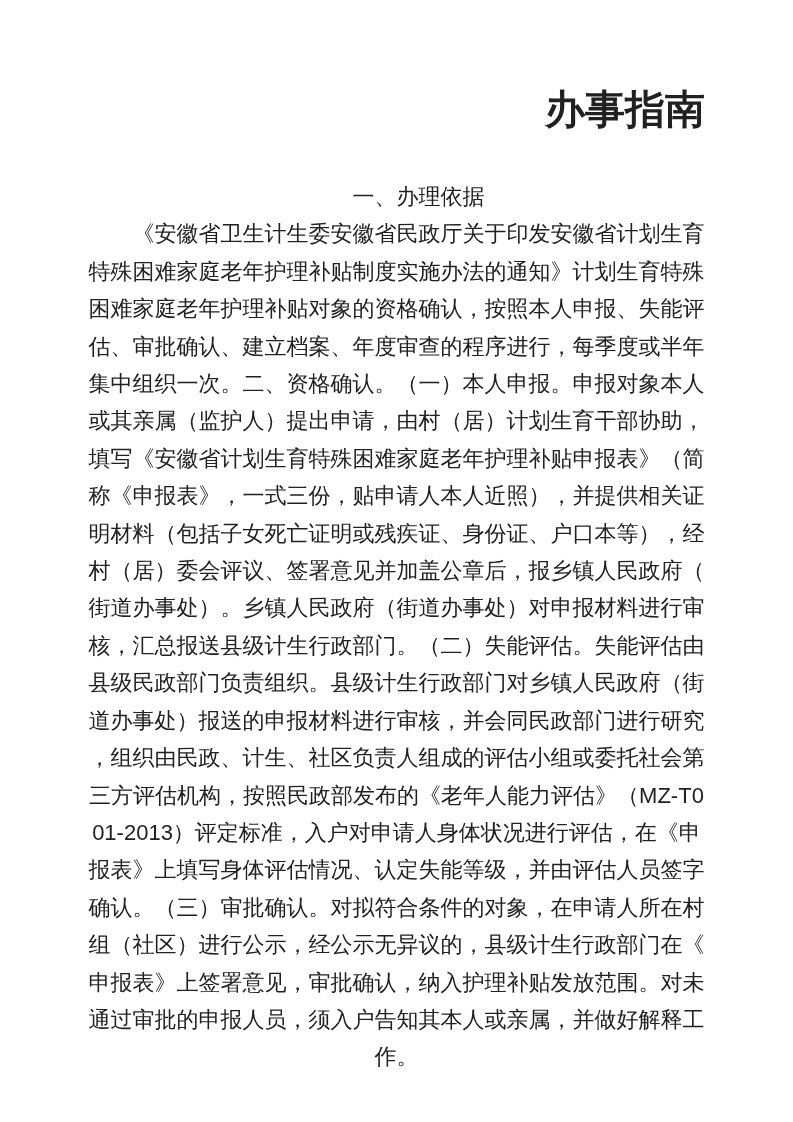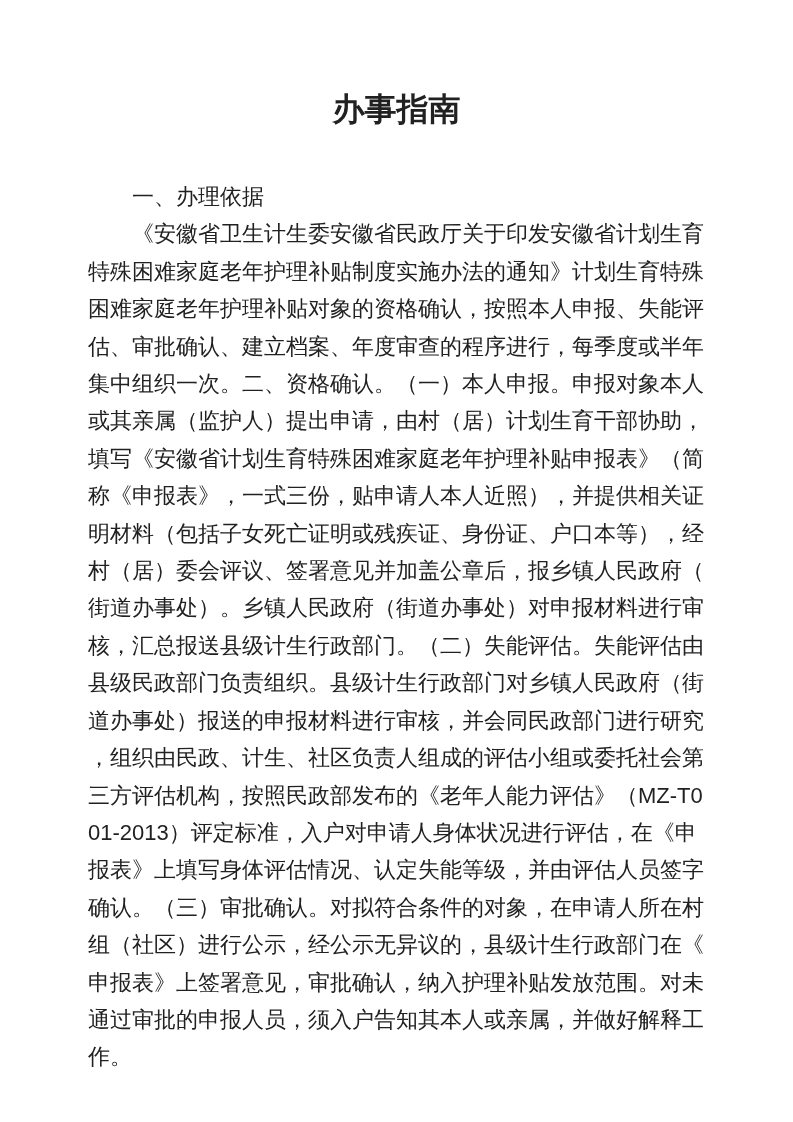--- a/index.html
+++ b/index.html
@@ -16,31 +16,31 @@
   .page {
     box-sizing: border-box;
     width: 793px;
     height: 1122px;
     padding: 88px 88px 0 88px;
     background: #ffffff;
     overflow: hidden;
   }
   .doc-title {
     margin: 0 0 48px 0;
-    font-size: 32px;
+    font-size: 40px;
     line-height: 42px;
     font-weight: 700;
-    text-align: center;
+    text-align: right;
   }
   .para {
     margin: 0;
     font-size: 22px;
     line-height: 37.4px;
     text-indent: 2em;
-    text-align: left;
+    text-align: center;
     word-break: break-all;
     line-break: anywhere;
     overflow-wrap: anywhere;
   }
 </style>
 </head>
 <body>
 
 <div class="page">
   <h1 class="doc-title">办事指南</h1>

